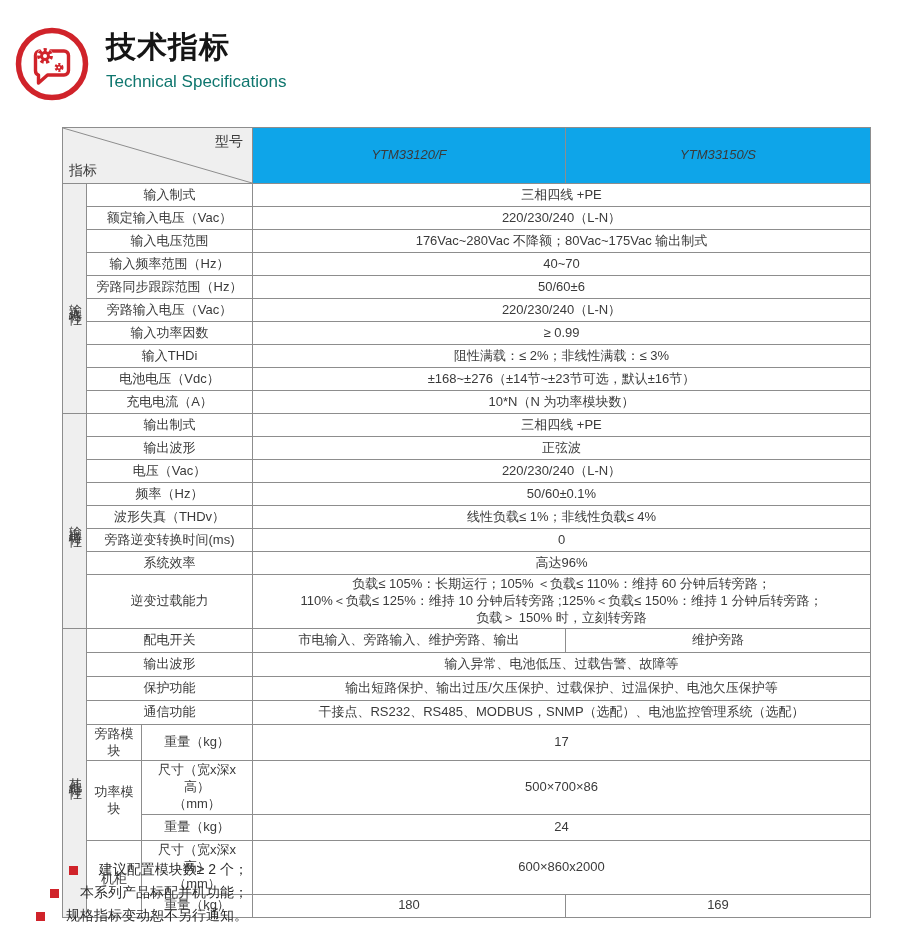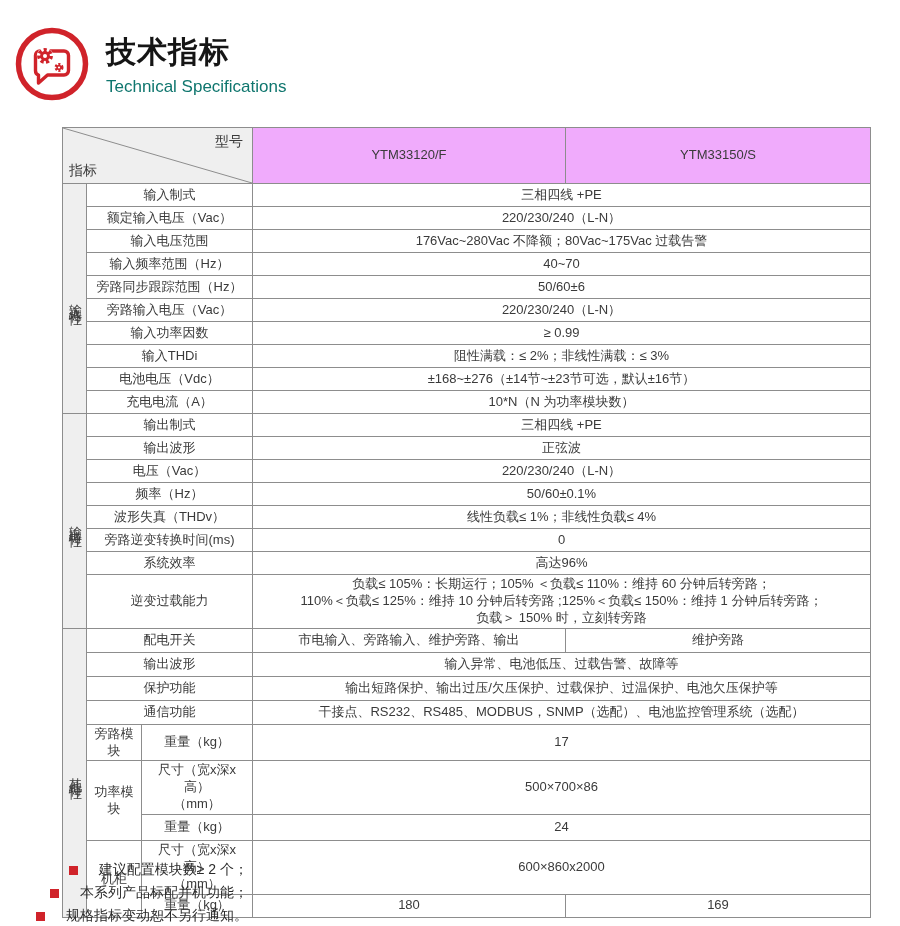--- a/index.html
+++ b/index.html
@@ -6,39 +6,39 @@
   html, body { margin: 0; padding: 0; }
   body {
     width: 900px; height: 926px;
     background: #ffffff;
     font-family: "Liberation Sans", sans-serif;
     color: #3a3a3a;
   }
   .page { position: relative; width: 900px; height: 926px; background: #fff; overflow: hidden; }
 
   
-  .doc-header { position: absolute; left: 14px; top: 26px; display: flex; align-items: center; }
+  .doc-header { position: absolute; left: 14px; top: 26px; display: flex; align-items: flex-start; }
   .icon-wrap { width: 76px; height: 76px; flex: 0 0 76px; }
   .title-block { margin-left: 16px; padding-top: 4px; }
   .title { font-size: 30px; font-weight: bold; color: #151515; letter-spacing: 1px; line-height: 1.15; }
   .subtitle { font-size: 17px; color: #0f766e; margin-top: 7px; }
 
   
   table.spec {
     position: absolute; left: 62px; top: 127px; width: 808px;
     border-collapse: collapse; table-layout: fixed;
     border: 1px solid #8d8d8d;
   }
   .spec td {
     border: 1px solid #8d8d8d;
     text-align: center; vertical-align: middle;
     font-size: 13px; padding: 1px 4px; line-height: 1.3;
     color: #3a3a3a; overflow: hidden;
   }
-  .hdr-cell { background: #f0abfc; font-size: 14px; }
+  .hdr-cell { background: #0ea5e9; font-size: 14px; font-style: italic; }
   .sec-cell {
     background: #efefef;
     writing-mode: vertical-lr; text-orientation: upright;
     font-size: 14px; letter-spacing: 3px; padding: 0;
   }
   .diag-cell { background: #efefef; position: relative; padding: 0; }
   .diag-cell svg.diag-line { position: absolute; left: 0; top: 0; width: 100%; height: 100%; display: block; }
   .corner-model { position: absolute; top: 4px; right: 9px; font-size: 14px; }
   .corner-ind  { position: absolute; bottom: 4px; left: 6px; font-size: 14px; }
   .pre { white-space: pre-line; }
@@ -109,21 +109,21 @@
       <td rowspan="10" class="sec-cell">输入特性</td>
       <td colspan="2">输入制式</td>
       <td colspan="2">三相四线 +PE</td>
     </tr>
     <tr class="h23">
       <td colspan="2">额定输入电压（Vac）</td>
       <td colspan="2">220/230/240（L-N）</td>
     </tr>
     <tr class="h23">
       <td colspan="2">输入电压范围</td>
-      <td colspan="2">176Vac~280Vac 不降额；80Vac~175Vac 过载告警</td>
+      <td colspan="2">176Vac~280Vac 不降额；80Vac~175Vac 输出制式</td>
     </tr>
     <tr class="h23">
       <td colspan="2">输入频率范围（Hz）</td>
       <td colspan="2">40~70</td>
     </tr>
     <tr class="h23">
       <td colspan="2">旁路同步跟踪范围（Hz）</td>
       <td colspan="2">50/60±6</td>
     </tr>
     <tr class="h23">

